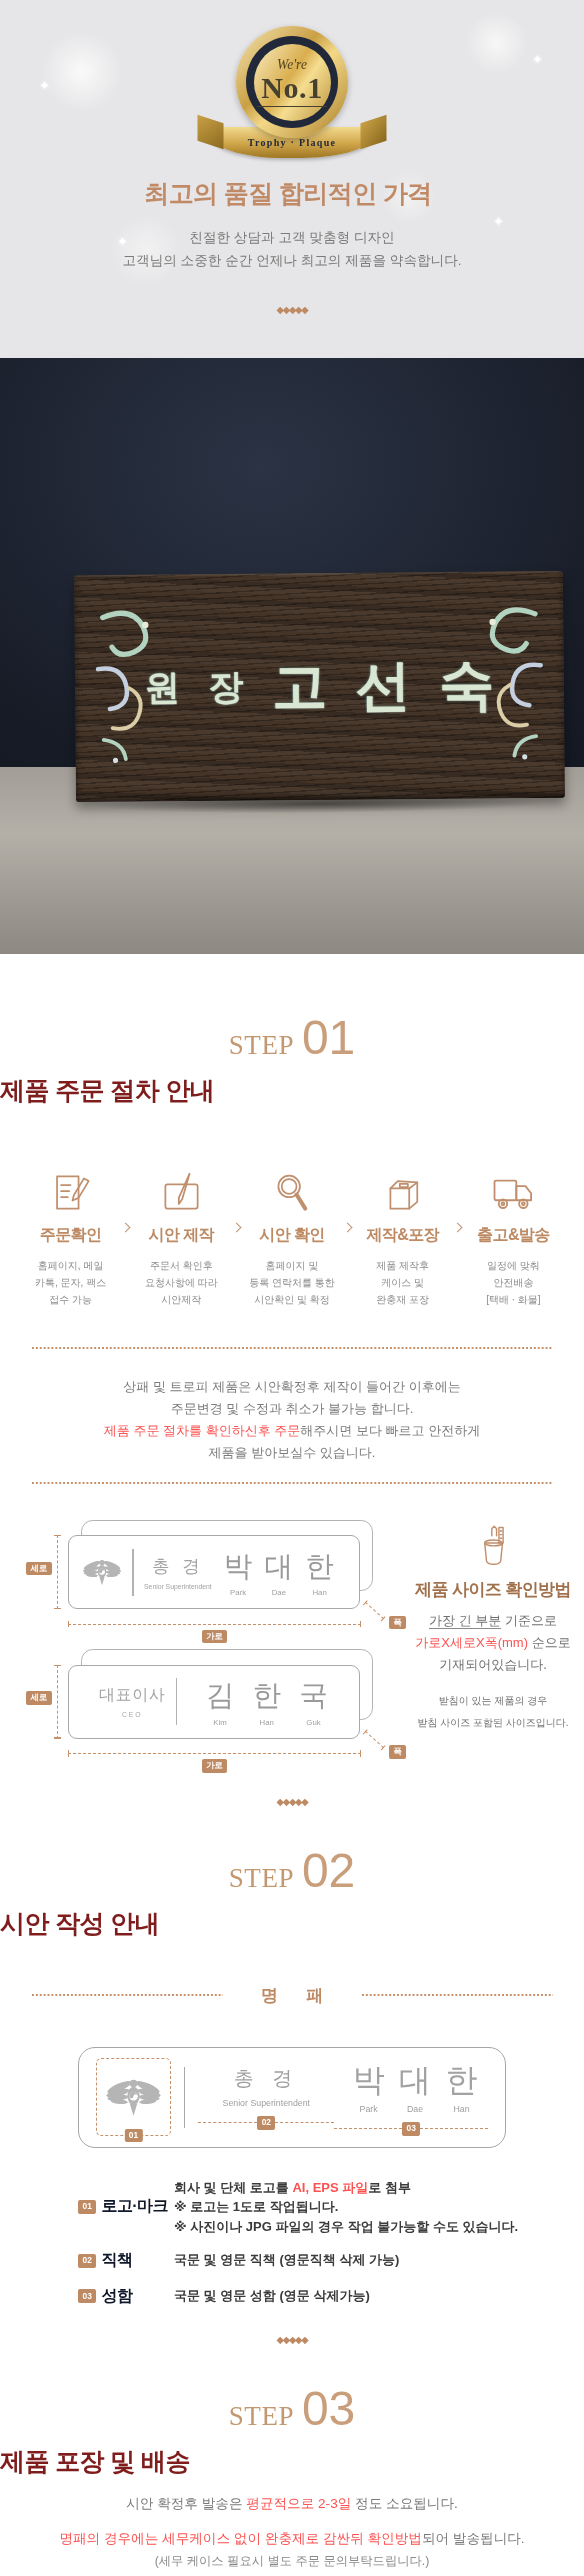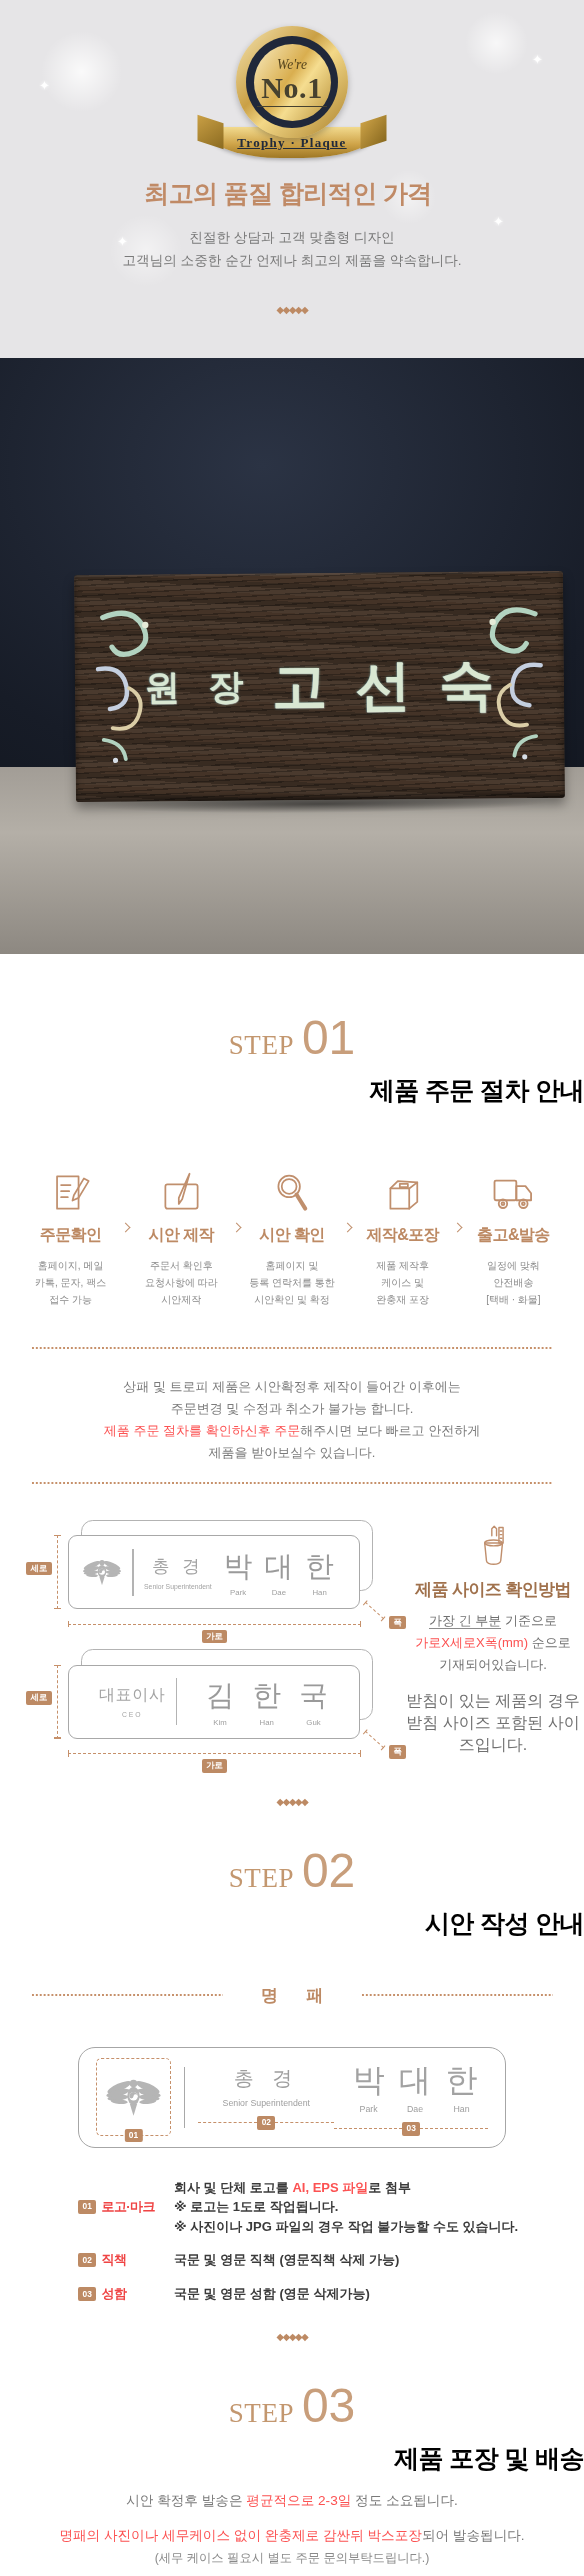--- a/index.html
+++ b/index.html
@@ -28,21 +28,21 @@
   .medal-no1 { font-size:30px; font-weight:700; color:#46412f; letter-spacing:0.6px; line-height:1;
     border-bottom:1.9px solid #46412f; padding:0 3.9px 3.9px; font-family:"Liberation Serif",serif; }
   .ribbon { position:absolute; left:50%; top:127px; transform:translateX(-50%); width:165px; height:31px;
     background:linear-gradient(180deg,#f2da8e 0%,#cfa449 55%,#9e7724 100%);
     border-radius:6.5px 6.5px 46% 46%/6.5px 6.5px 85% 85%; display:flex; align-items:center; justify-content:center;
     box-shadow:0 1.9px 3.9px rgba(0,0,0,.25); z-index:2; }
   .ribbon::before, .ribbon::after { content:''; position:absolute; top:-7.8px; width:26px; height:26px;
     background:linear-gradient(135deg,#caa045,#8a6a20); z-index:-1; }
   .ribbon::before { left:-11.7px; transform:skewY(18deg); }
   .ribbon::after  { right:-11.7px; transform:skewY(-18deg); }
-  .ribbon-text { font-family:"Liberation Serif",serif; font-weight:700; font-size:13px; color:#202a3c; letter-spacing:1.3px;text-decoration:underline; }
+  .ribbon-text { font-family:"Liberation Serif",serif; font-weight:700; font-size:10px; color:#202a3c; letter-spacing:1.3px; }
   .hero-title { position:absolute; left:0; right:8px; top:177px; text-align:center;
     font-size:25px; font-weight:700; color:#c08a66; letter-spacing:-0.6px; }
   .hero-sub { position:absolute; left:0; right:0; top:226px; text-align:center;
     font-size:13.6px; color:#7a7a7a; line-height:23.4px; }
   .diamonds { text-align:center; color:#bd8a64; font-size:9.7px; letter-spacing:-1.3px; }
   .hero .diamonds { position:absolute; left:0; right:0; top:304px; }
 
   
   .photo { position:relative; height:596px;
     background:radial-gradient(120% 95% at 45% 18%, #2b3344 0%, #171c27 55%, #0d1118 100%); }
@@ -62,21 +62,21 @@
     font-family:"Liberation Serif","DejaVu Serif",serif; font-weight:700;
     color:#d9e7d2; text-shadow:0 0 2.6px rgba(150,230,210,.55), 0.6px 0.6px 0 rgba(255,200,220,.35), -0.6px 0 0 rgba(160,200,255,.3); }
   .pchar-s { font-size:35px; } .pchar-l { font-size:55px; }
   .dragon { position:absolute; top:15.6px; width:103px; height:195px; opacity:.95; }
   .dragon.left { left:9px; } .dragon.right { right:9px; transform:scaleX(-1); }
 
   
   .step-head { text-align:center; }
   .step-head .s-label { font-family:"Liberation Serif","DejaVu Serif",serif; font-size:27px; color:#c3976f; letter-spacing:0.6px; }
   .step-head .s-num { font-size:48px; color:#c89e7b; margin-left:7.8px; font-weight:400; }
-  .step-title { text-align:right; font-size:25px; font-weight:700; color:#000000; margin-top:9px; letter-spacing:-0.6px; }
+  .step-title { text-align:left; font-size:25px; font-weight:700; color:#7f1d1d; margin-top:9px; letter-spacing:-0.6px; }
 
   
   .process { display:flex; align-items:flex-start; justify-content:center; margin-top:57px; padding:0 18px; }
   .proc-col { width:99px; text-align:center; }
   .proc-icon { height:51px; display:flex; align-items:flex-end; justify-content:center; }
   .proc-icon svg { stroke:#c08f6d; fill:none; stroke-width:2.6; stroke-linecap:round; stroke-linejoin:round; }
   .proc-title { margin-top:10.4px; font-size:16px; font-weight:700; color:#bd8a64; letter-spacing:-0.6px; }
   .proc-desc { margin-top:10.4px; font-size:10px; color:#8b8b8b; line-height:17px; }
   .proc-arrow { width:11.7px; margin-top:60px; display:flex; justify-content:center; }
   .proc-arrow i { width:7.1px; height:7.1px; border-top:1.9px solid #c08f6d; border-right:1.9px solid #c08f6d;
@@ -119,21 +119,21 @@
   .lbl-h { position:absolute; left:68px; width:293px; top:110px; text-align:center; }
   .dim-d { position:absolute; left:362px; top:90px; width:25px; border-top:1.3px dashed #c6906a; transform:rotate(42deg); }
   .dim-d::before, .dim-d::after { content:''; position:absolute; top:-3.2px; width:1.3px; height:5.8px; background:#c6906a; }
   .dim-d::before { left:0; } .dim-d::after { right:0; }
   .lbl-d { position:absolute; left:389px; top:96px; }
   .size-right { flex:1; text-align:center; padding-top:5.2px; }
   .cup-icon svg { stroke:#c08f6d; fill:none; stroke-width:2.4; stroke-linecap:round; stroke-linejoin:round; }
   .size-info-title { margin-top:7.8px; font-size:17px; font-weight:700; color:#a0714c; letter-spacing:-0.6px; }
   .size-info-text { margin-top:9px; font-size:13px; color:#707070; line-height:22px; }
   .size-info-text .u { border-bottom:1.3px solid #8b8b8b; padding-bottom:0.6px; }
-  .size-info-text2 { margin-top:14.3px; font-size:16px; color:#707070; line-height:22px; }
+  .size-info-text2 { margin-top:14.3px; font-size:10px; color:#707070; line-height:22px; }
   .sect-diamonds { margin-top:19.5px; }
 
   
   .step2-head { margin-top:36px; }
   .cat-divider { display:flex; align-items:center; margin:44px 31px 0; }
   .cat-divider .dseg { flex:1; height:1.9px; background-image:radial-gradient(circle,#c6906a 0.8px,transparent 1px);
     background-size:3.9px 1.9px; background-repeat:repeat-x; }
   .cat-divider .cat { font-size:17px; font-weight:700; color:#bd8a64; letter-spacing:11.7px; padding:0 26px 0 38px; }
 
   .plate2 { width:428px; height:101px; margin:40px auto 0; border:1.3px solid #a6a6a6; border-radius:17px;
@@ -151,21 +151,21 @@
   .p2-nc .en { font-size:8.8px; color:#9e9e9e; margin-top:1.3px; }
   .dash-badge { display:flex; align-items:center; margin-top:7.8px; width:100%; }
   .dash-badge .dl { flex:1; border-top:1.3px dashed #c6906a; }
   .p2-titleblock { width:136px; flex:0 0 auto; }
   .p2-nameblock { flex:1; }
 
   
   .legend { margin:30px 0 0 78px; }
   .lg-row { display:flex; margin-bottom:14.3px; }
   .lg-head { width:96px; flex:0 0 auto; display:flex; align-items:center; gap:5.2px; }
-  .lg-term { font-size:13px; font-weight:700; color:#ef4444; letter-spacing:-0.6px; }
+  .lg-term { font-size:16px; font-weight:700; color:#0f172a; letter-spacing:-0.6px; }
   .lg-body { font-size:13px; color:#3a3a3a; line-height:19.5px; font-weight:700; }
   .lg-note { font-weight:700; }
 
   
   .step3-head { margin-top:36px; }
   .ship1 { text-align:center; margin-top:17px; font-size:13.6px; color:#7a7a7a; }
   .ship2 { text-align:center; margin-top:17px; font-size:13.6px; color:#7a7a7a; }
   .ship3 { text-align:center; margin-top:5.2px; font-size:12.3px; color:#8a8a8a; }
 </style>
 </head>
@@ -547,20 +547,20 @@
   <section>
     <div class="step-head step3-head">
       <span class="s-label">STEP</span><span class="s-num">03</span>
     </div>
     <h2 class="step-title">제품 포장 및 배송</h2>
 
     <div class="ship1">
       <span>시안 확정후 발송은 </span><span class="red">평균적으로 2-3일</span><span> 정도 소요됩니다.</span>
     </div>
     <div class="ship2">
-      <span class="red">명패의 사진이나 세무케이스 없이 완충제로 감싼뒤 박스포장</span><span>되어 발송됩니다.</span>
+      <span class="red">명패의 경우에는 세무케이스 없이 완충제로 감싼뒤 확인방법</span><span>되어 발송됩니다.</span>
     </div>
     <div class="ship3">(세무 케이스 필요시 별도 주문 문의부탁드립니다.)</div>
 
   </section>
 
 </div>
 
 
 </body></html>

